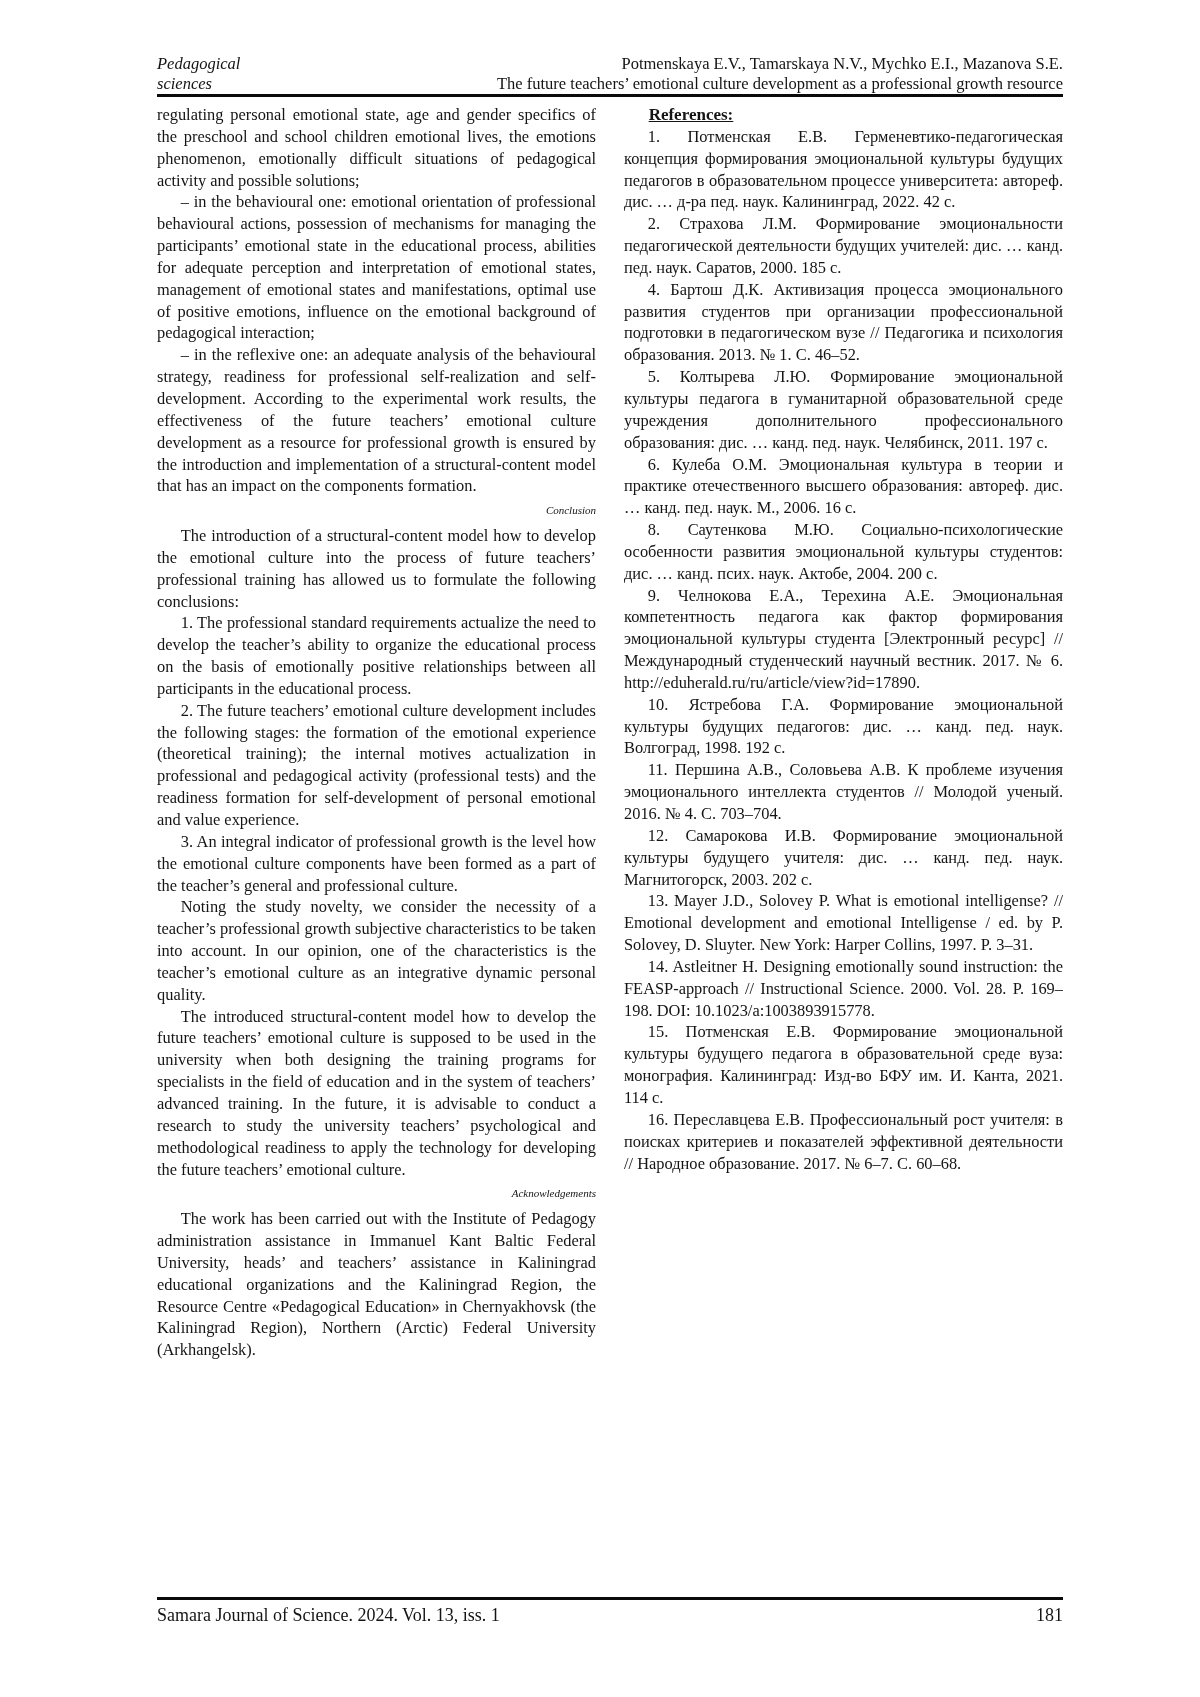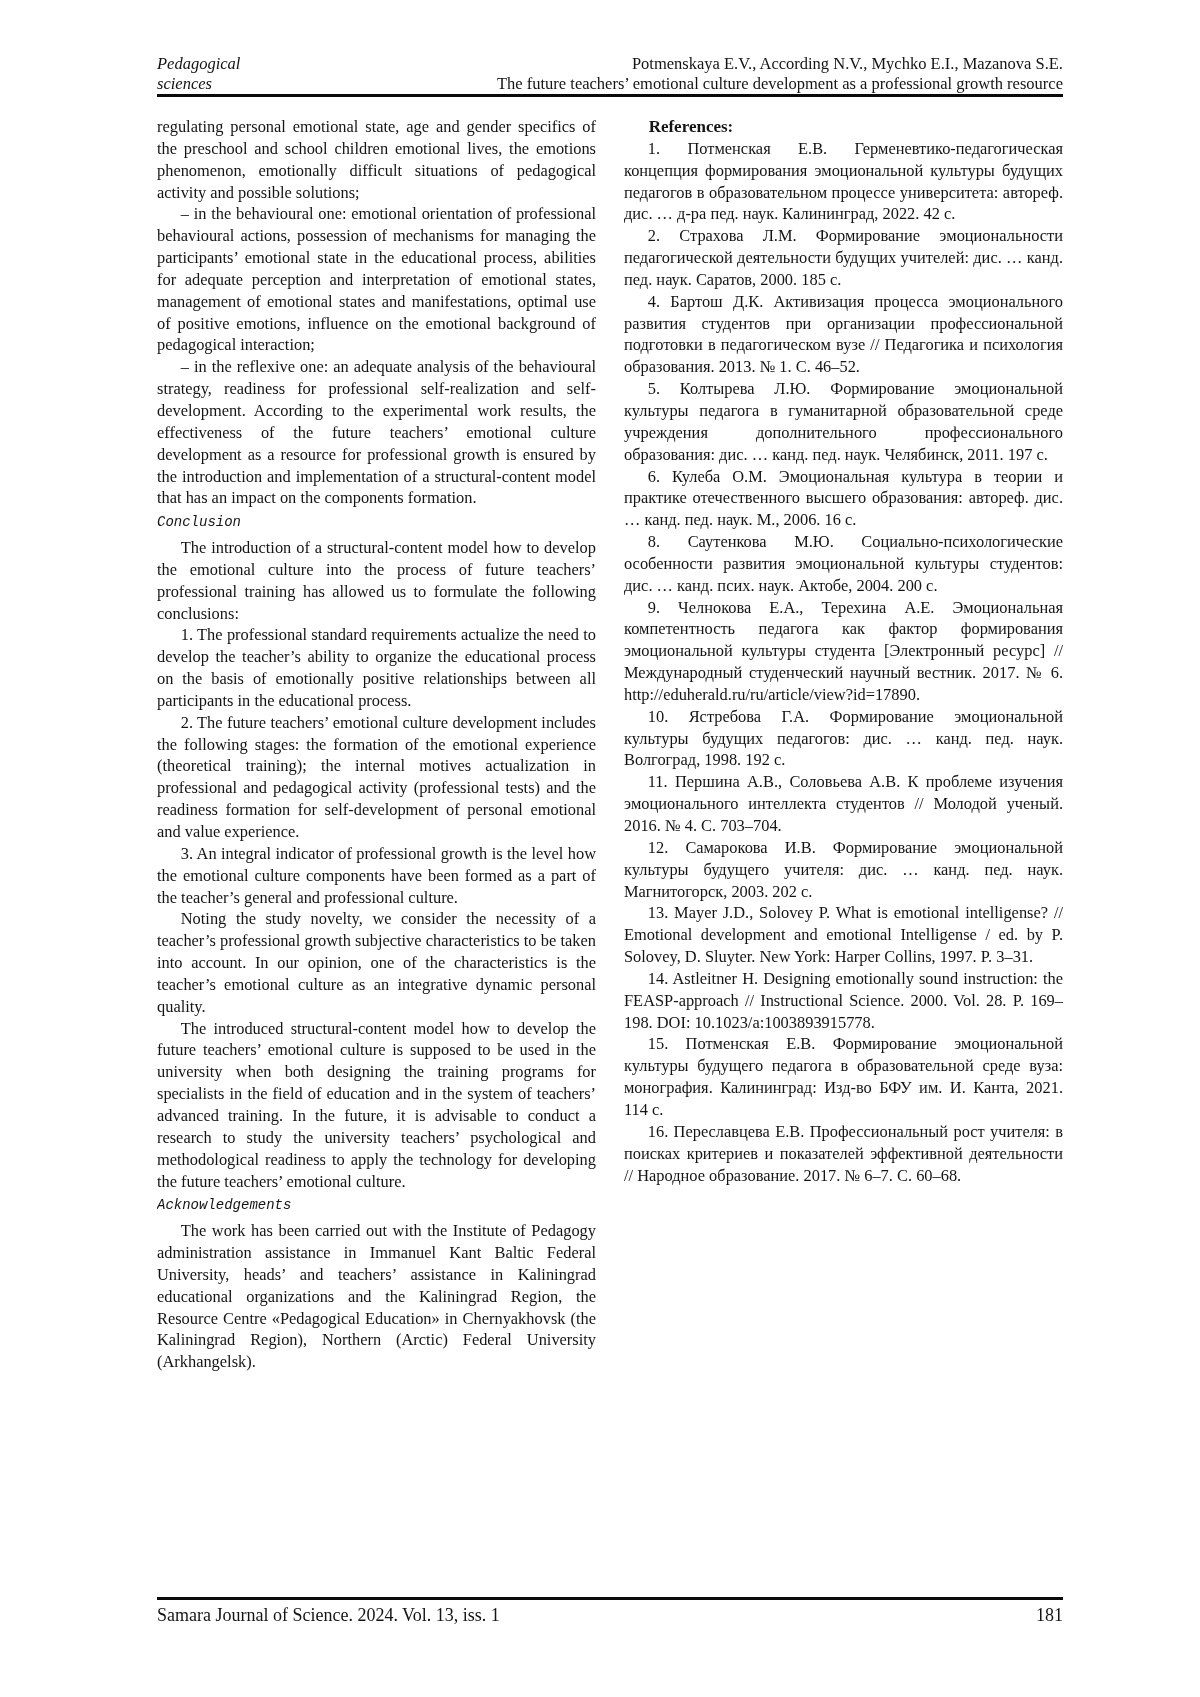--- a/index.html
+++ b/index.html
@@ -44,45 +44,45 @@
     background: #0a0a0a;
   }
   
   .content {
     position: absolute;
     left: 157px;
     top: 104px;
     width: 906px;
     height: 1490px;
     overflow: hidden;
-    margin-top: 12px;
   }
   .columns { display: flex; gap: 28px; height: 100%; }
   .col {
     width: 439px;
     text-align: justify;
     font-size: 16.4px;
     line-height: 21.85px;
   }
   .col p { margin: 0; text-indent: 1.45em; }
   .col p.no-indent { text-indent: 0; }
   .subheading {
-    font-family: Liberation Mono, monospace;
+    font-family: Liberation Serif, serif;
     font-style: italic;
     font-weight: normal;
-    font-size: 14px;
-    text-align: left;
+    font-size: 11px;
+    text-align: right;
     text-indent: 0 !important;
     margin: 3px 0 3px 0;
   }
   .refs-heading {
     font-weight: bold;
     font-size: 17px;
     text-indent: 1.45em;
     text-align: left;
+    text-decoration: underline;
   }
   
   .footer-rule {
     position: absolute;
     left: 157px;
     top: 1597px;
     width: 906px;
     height: 2.5px;
     background: #0a0a0a;
   }
@@ -101,21 +101,21 @@
 <body>
 
 <div class="page">
 
   <div class="header">
     <div class="journal-section">
       <div>Pedagogical</div>
       <div>sciences</div>
     </div>
     <div class="header-right">
-      <div>Potmenskaya E.V., According N.V., Mychko E.I., Mazanova S.E.</div>
+      <div>Potmenskaya E.V., Tamarskaya N.V., Mychko E.I., Mazanova S.E.</div>
       <div>The future teachers’ emotional culture development as a professional growth resource</div>
     </div>
   </div>
   <div class="header-rule"></div>
 
   <div class="content">
     <div class="columns">
 
       <div class="col">
         <p class="no-indent">regulating personal emotional state, age and gender specifics of the preschool and school children emotional lives, the emotions phenomenon, emotionally difficult situations of pedagogical activity and possible solutions;</p>

